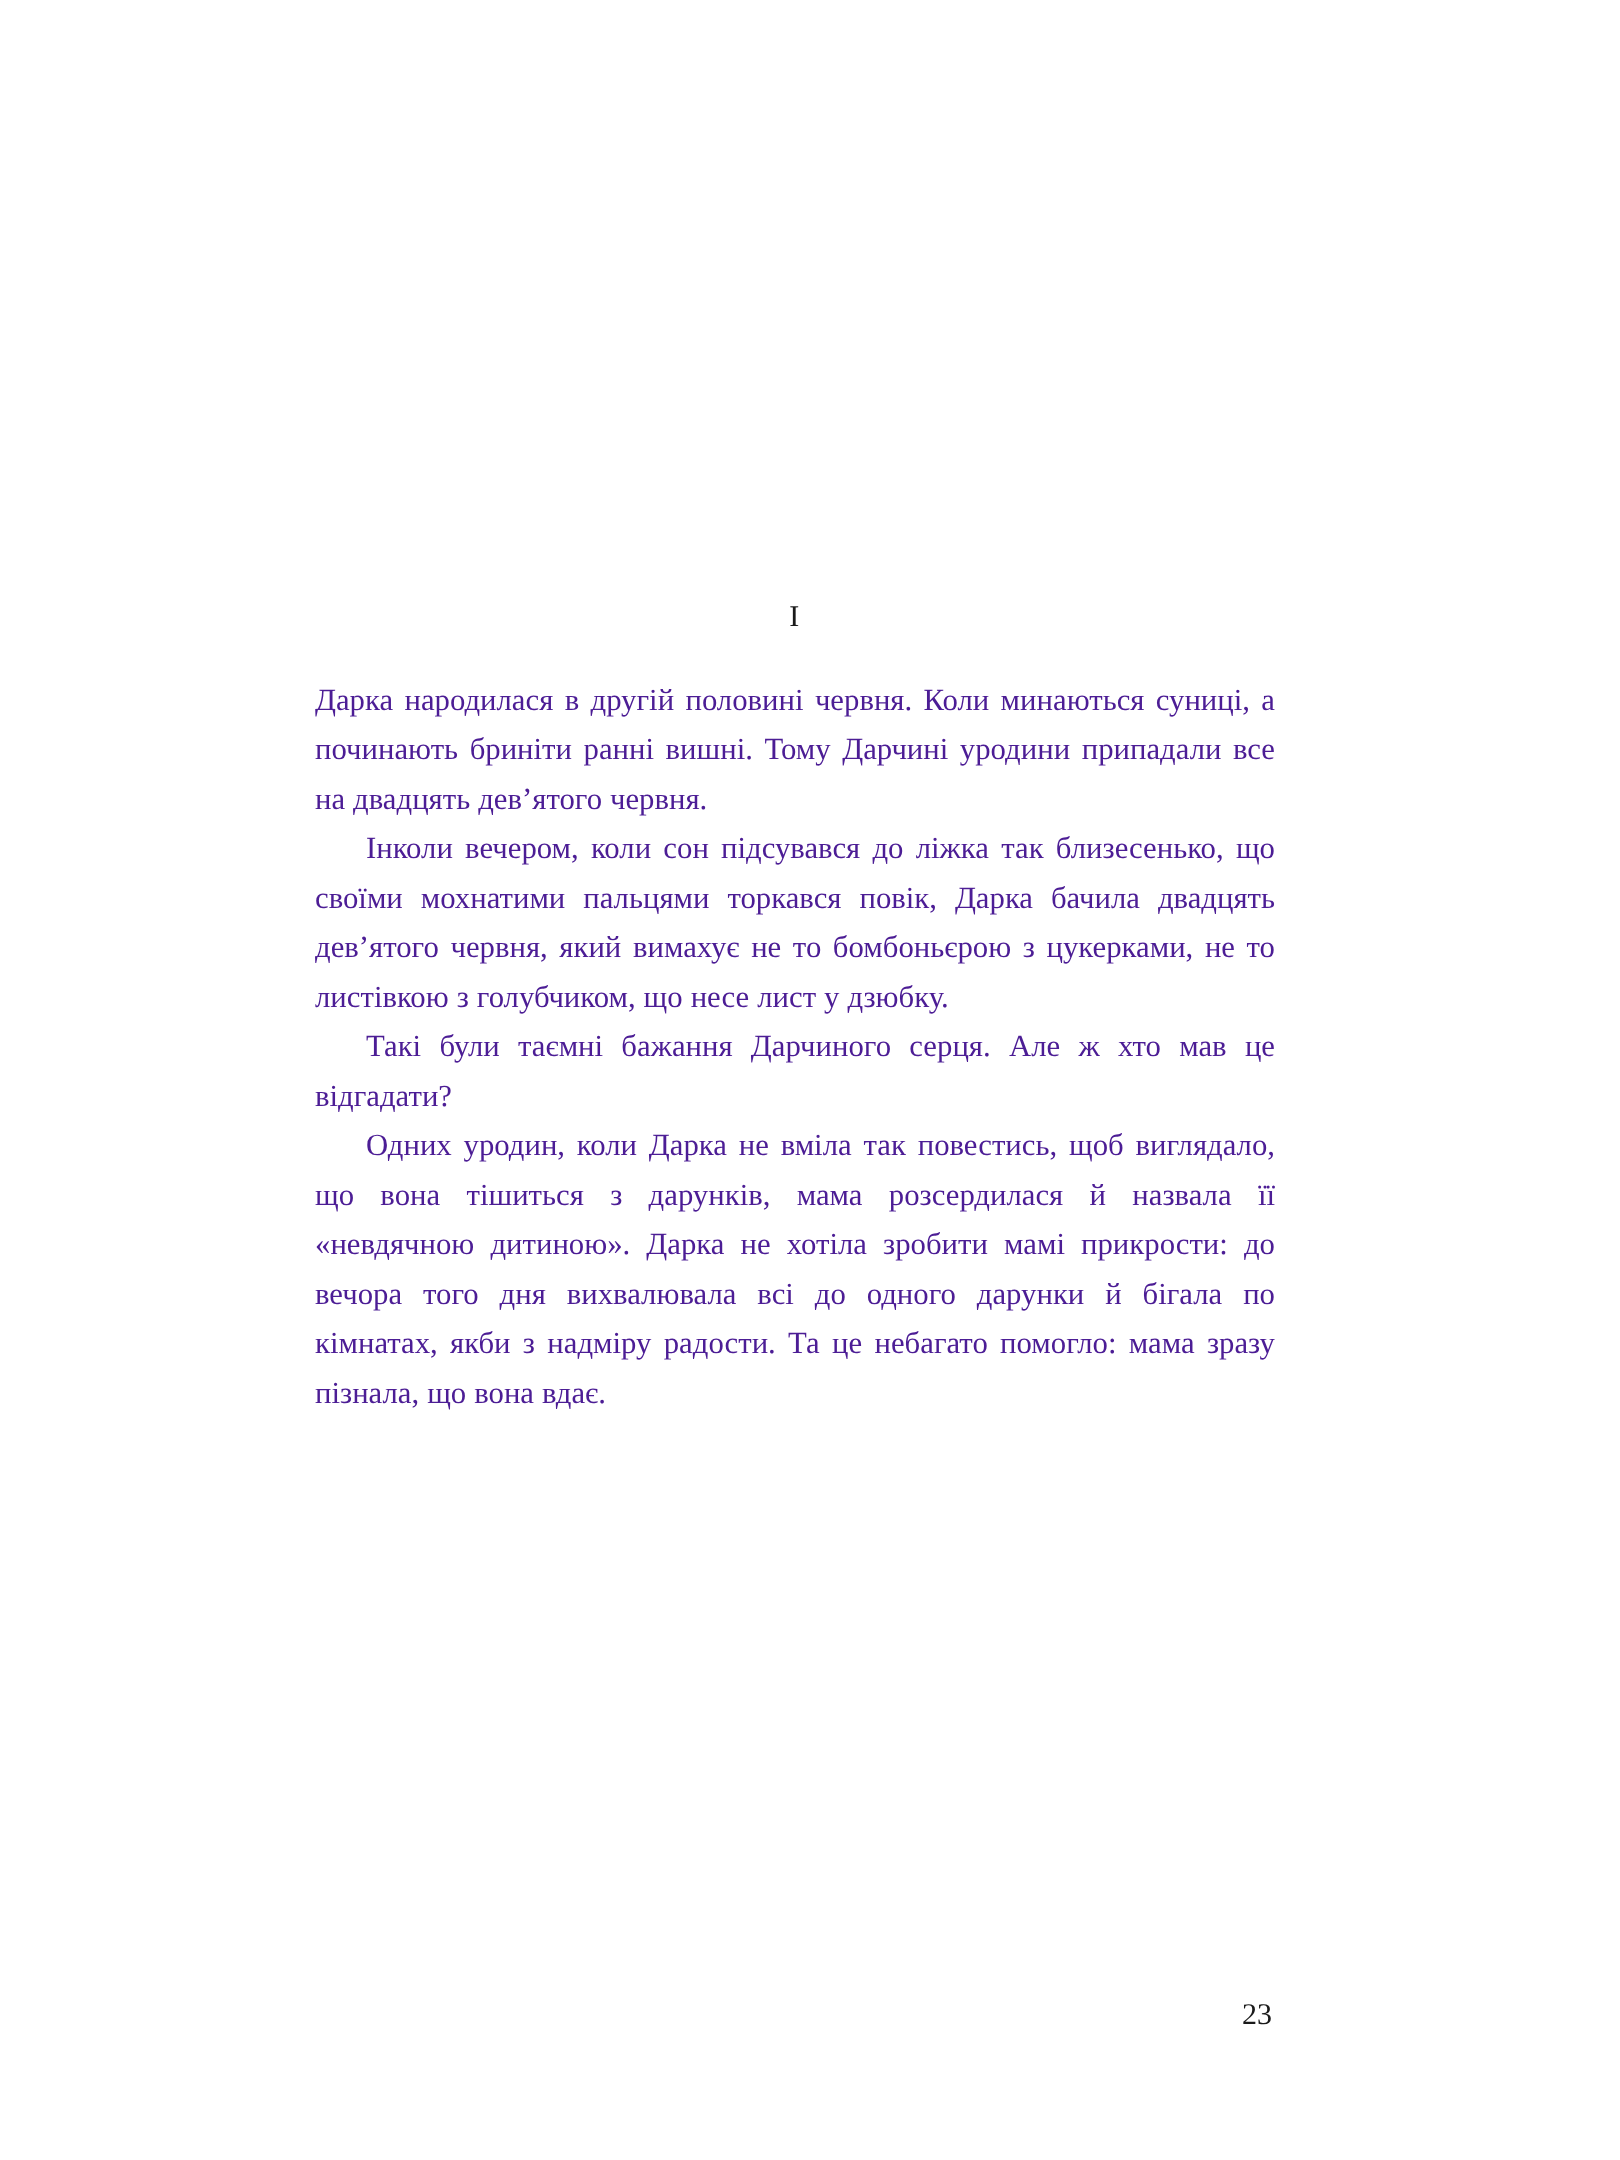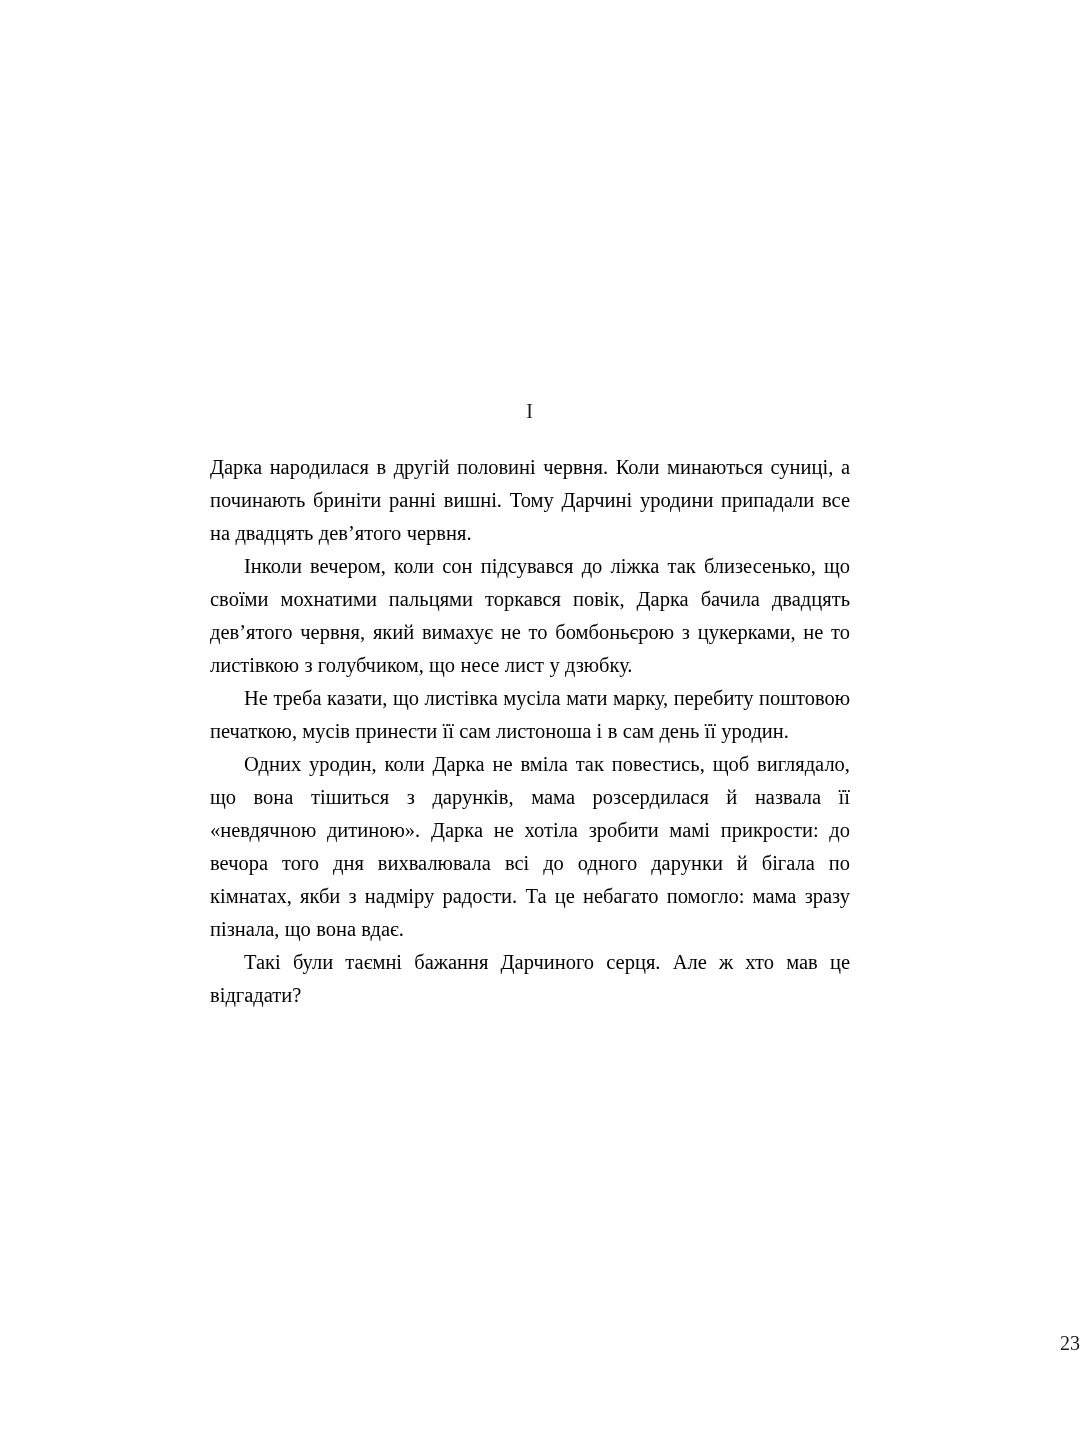--- a/index.html
+++ b/index.html
@@ -30,56 +30,56 @@
     color: #1a1a1a;
     font-family: "Liberation Serif", "DejaVu Serif", serif;
   }
   .para {
     margin: 0;
     font-size: 20.5px;
     line-height: 33px;
     text-align: justify;
     text-justify: inter-word;
     hyphens: manual;
-    color: #000000;
+    color: #4c1d95;
     word-spacing: 0.2px;
     font-family: Liberation Serif, serif;
   }
   .para.indent {
     text-indent: 34px;
   }
   .page-number {
     position: absolute;
     left: 0;
     right: 0;
     top: 1332px;
     text-align: right;
+    padding-right: 232px;
     font-size: 20px;
     color: #1a1a1a;
     font-family: "Liberation Serif", "DejaVu Serif", serif;
   }
 </style>
 </head>
 <body>
 
 <div class="page">
 
   <div class="content">
 
     <div class="chapter-number">I</div>
 
     <p class="para">Дарка народилася в другій половині червня. Коли минаються суниці, а починають бриніти ранні вишні. Тому Дарчині уродини припадали все на двадцять девʼятого червня.</p>
 
 
     <p class="para indent">Інколи вечером, коли сон підсувався до ліжка так близесенько, що своїми мохнатими пальцями торкався повік, Дарка бачила двадцять девʼятого червня, який вимахує не то бомбоньєрою з цукерками, не то листівкою з голубчиком, що несе лист у дзюбку.</p>
 
 
-    <p class="para indent">Не треба казати, що листівка мусіла мати марку, перебиту поштовою печаткою, мусів принести її сам листоноша і в сам день її уродин.</p>
+
+    <p class="para indent">Такі були таємні бажання Дарчиного серця. Але ж хто мав це відгадати?</p>
 
     <p class="para indent">Одних уродин, коли Дарка не вміла так повестись, щоб виглядало, що вона тішиться з дарунків, мама розсердилася й назвала її «невдячною дитиною». Дарка не хотіла зробити мамі прикрости: до вечора того дня вихвалювала всі до одного дарунки й бігала по кімнатах, якби з надміру радости. Та це небагато помогло: мама зразу пізнала, що вона вдає.</p>
-
-    <p class="para indent">Такі були таємні бажання Дарчиного серця. Але ж хто мав це відгадати?</p>
 
   </div>
 
   <div class="page-number">23</div>
 
 </div>
 
 </body></html>

